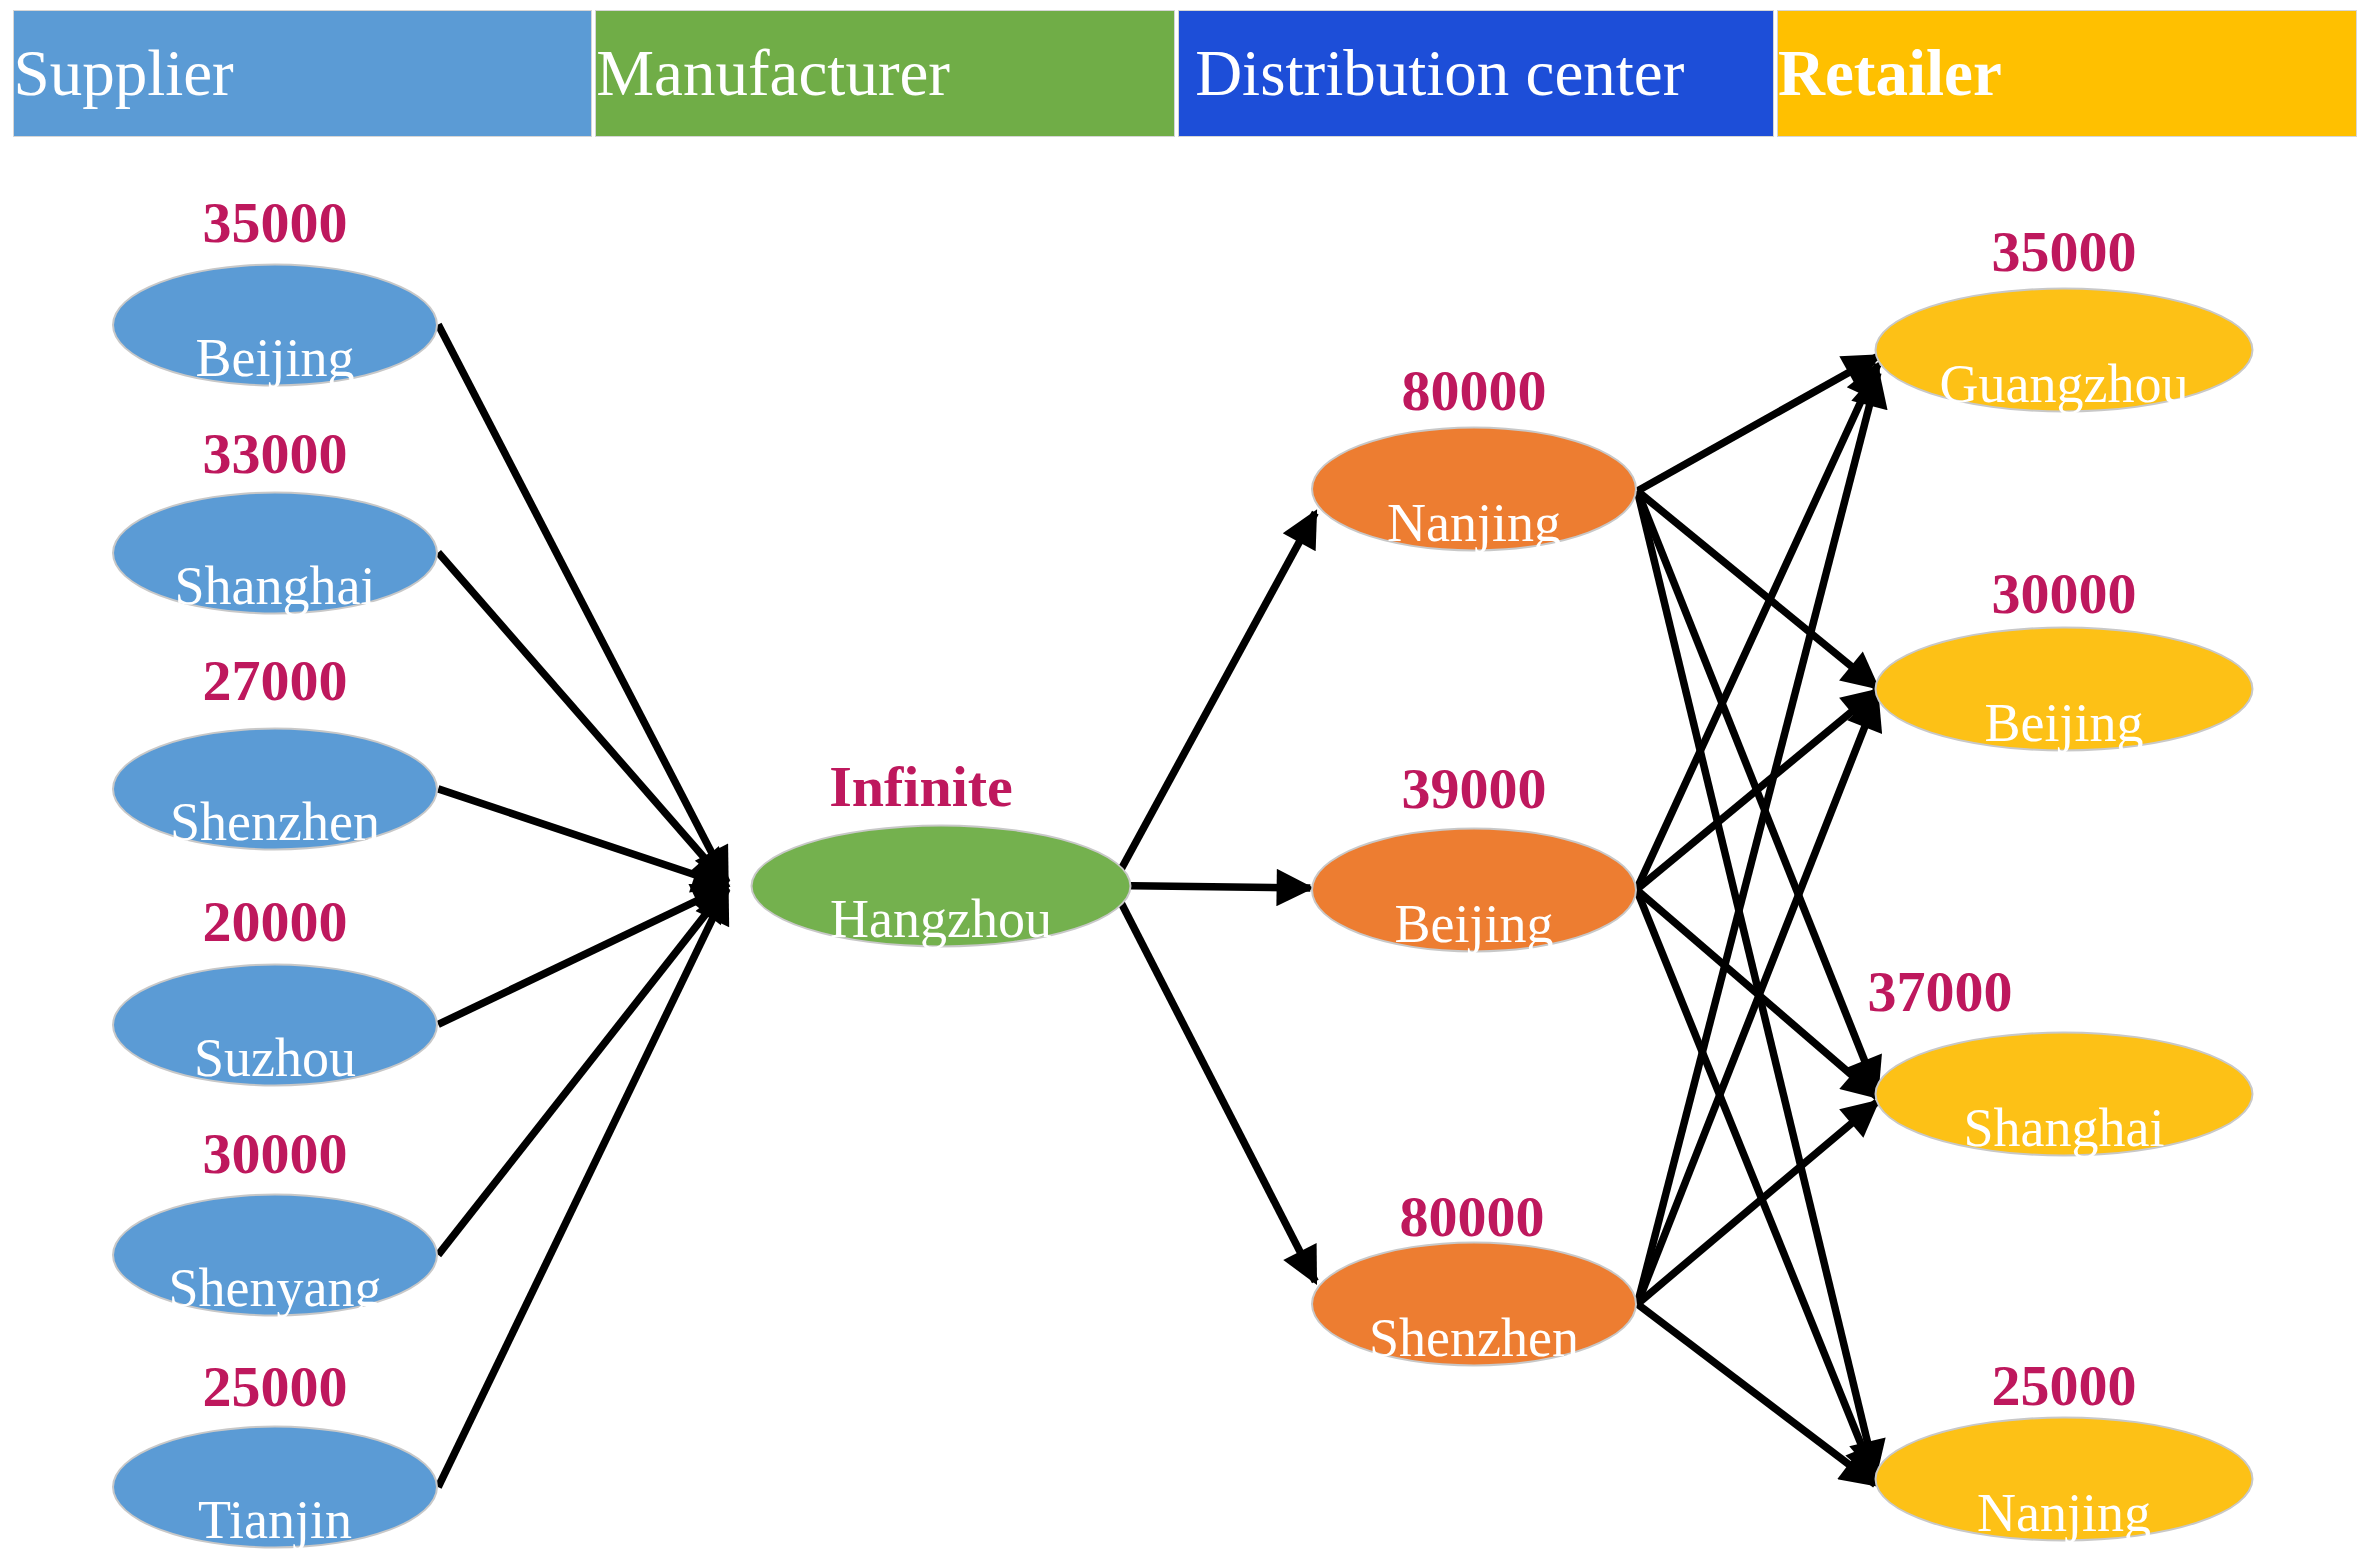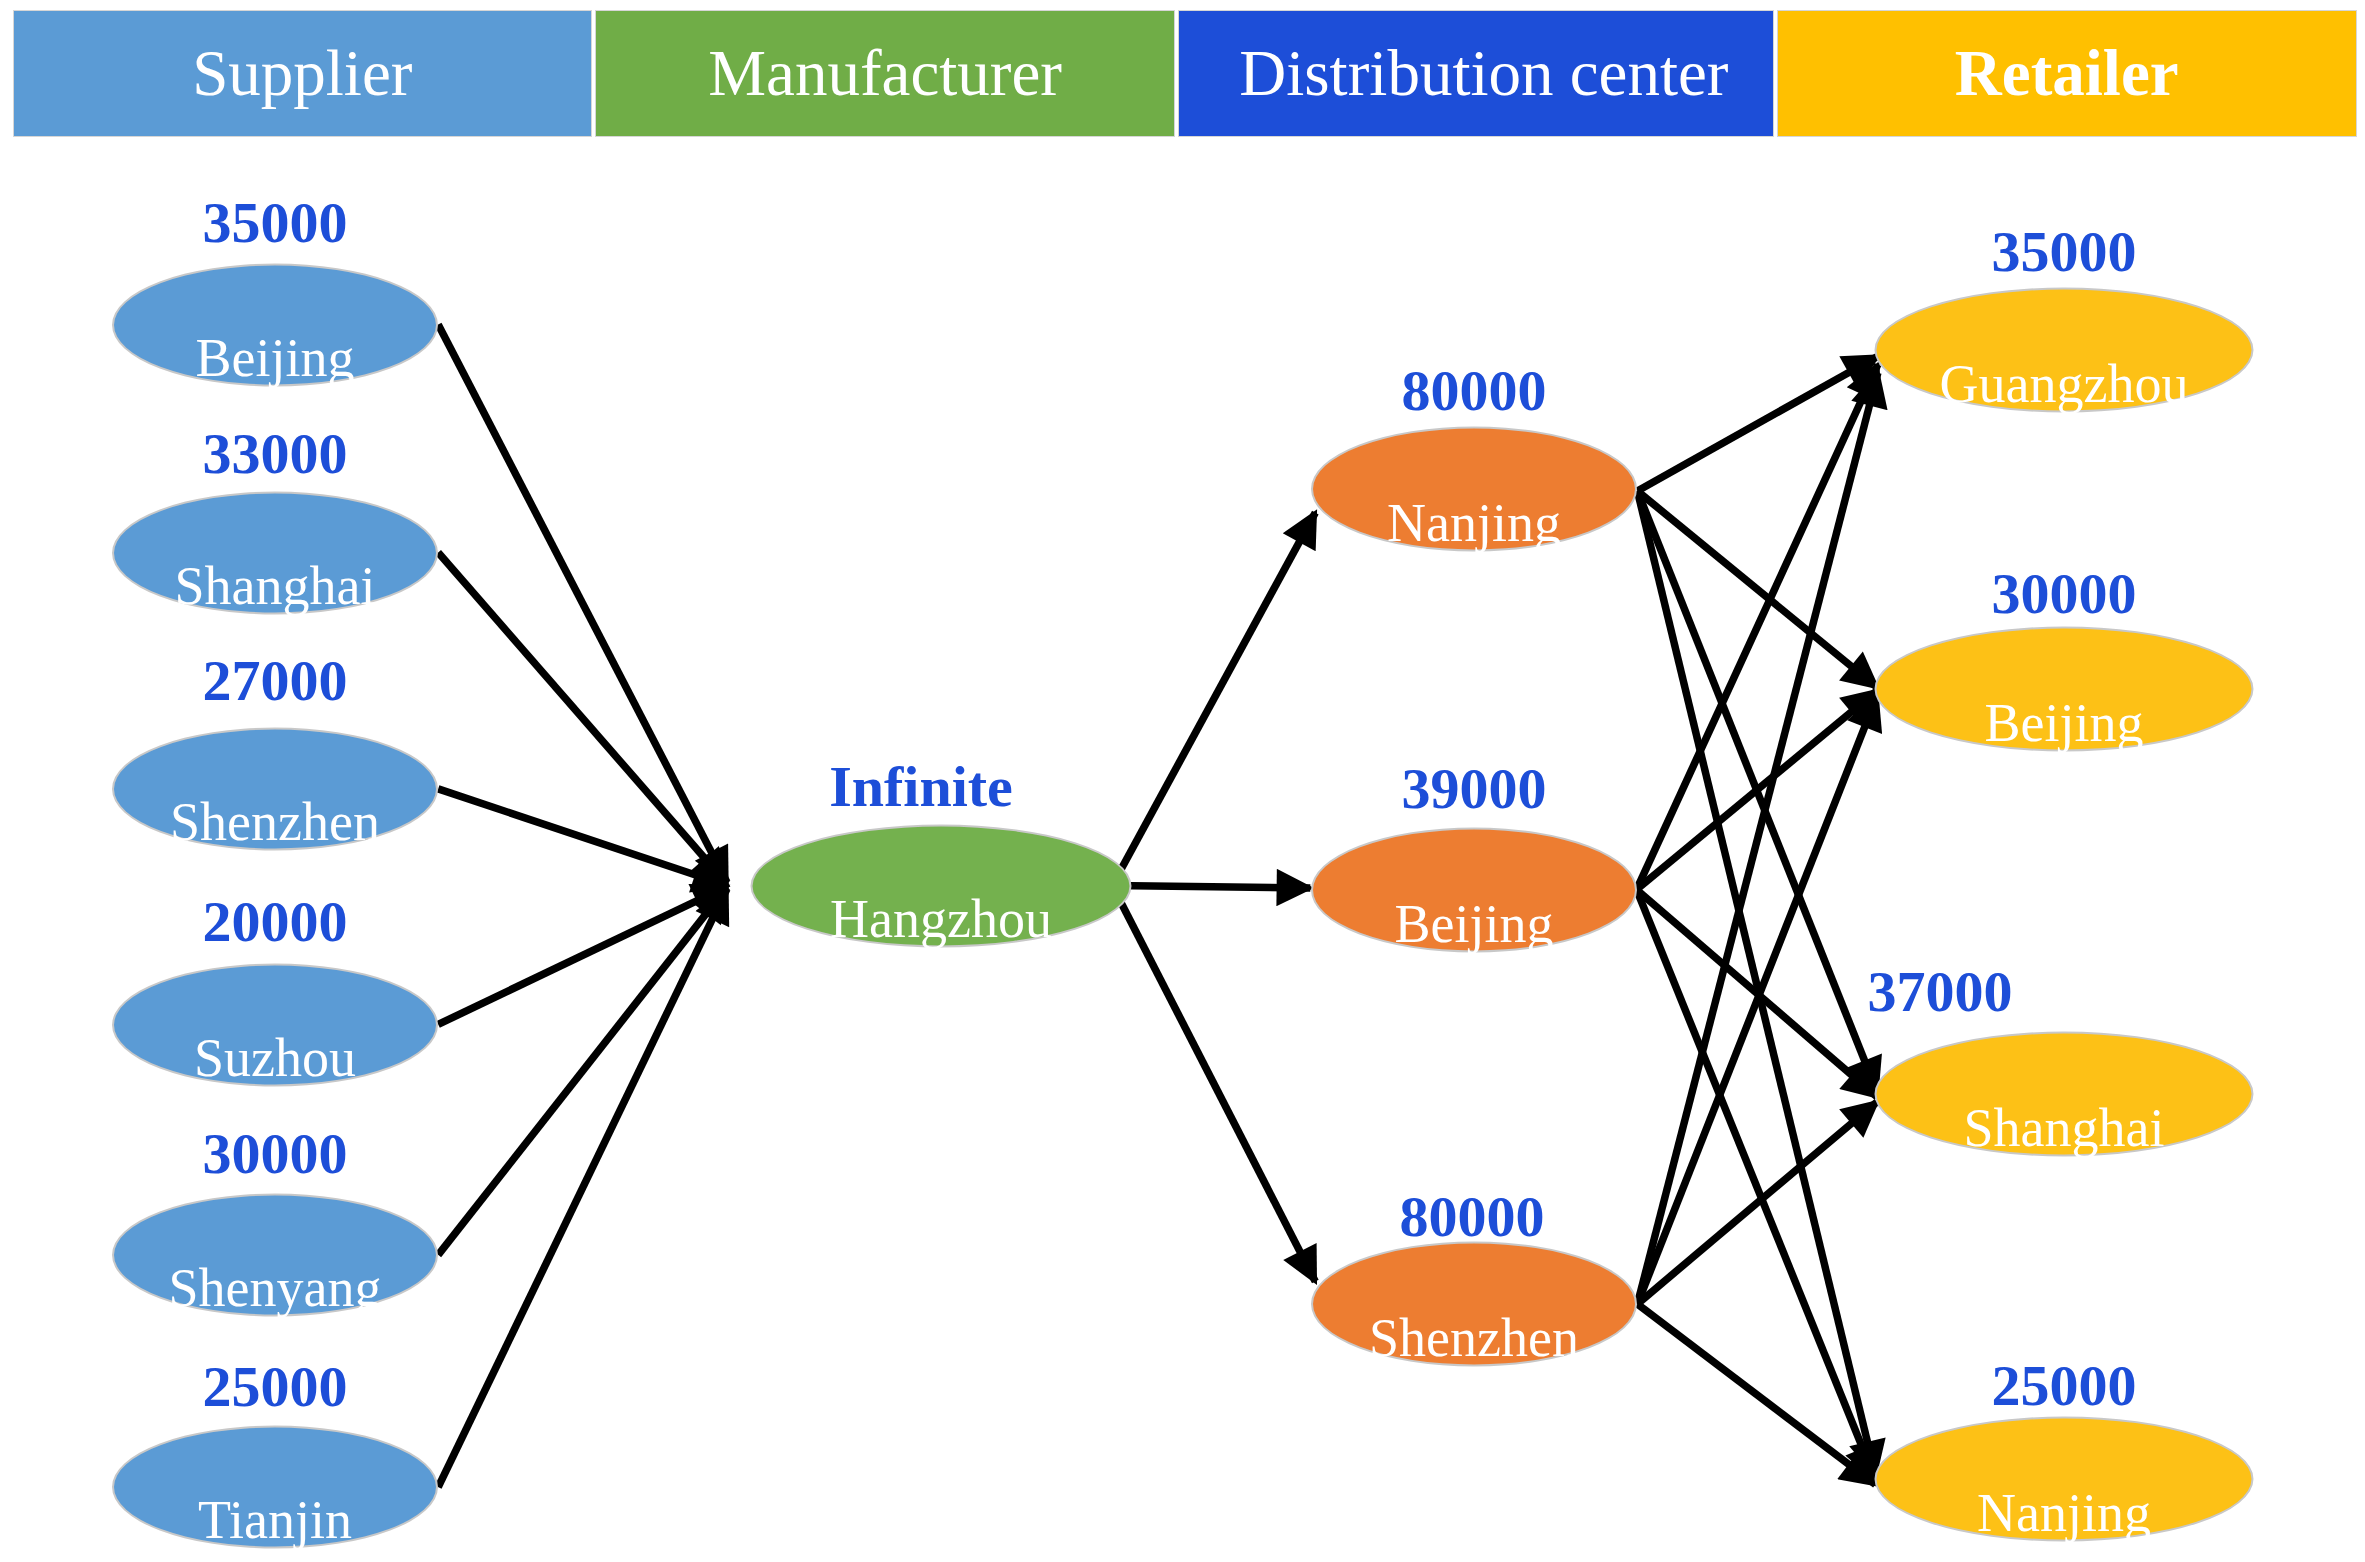--- a/index.html
+++ b/index.html
@@ -9,21 +9,21 @@
     background:#ffffff;
     font-family:"Liberation Serif","DejaVu Serif",serif;
     overflow:hidden;
   }
   
   .stage-bar{
     position:absolute;left:12.5px;top:10px;width:2344px;height:127px;
     display:flex;gap:3.3px;
   }
   .stage-seg{
-    flex:1;display:flex;align-items:center;justify-content:center;
+    flex:1;display:flex;align-items:center;
     color:#ffffff;font-size:65px;line-height:1;
     border:1.7px solid #d6d6d6;box-sizing:border-box;
   }
   .seg-supplier{background:#5b9bd5;}
   .seg-manufacturer{background:#70ad47;}
   .seg-distribution{background:#1d4ed8;padding-left:16px;}
   .seg-retailer{background:#ffc000;font-weight:bold;}
 
   
   svg.edges{position:absolute;left:0;top:0;z-index:1;}
@@ -40,21 +40,21 @@
     box-sizing:border-box;
   }
   .node-blue{background:#5b9bd5;}
   .node-green{background:#74b14e;margin-left:20px;}
   .node-orange{background:#ed7d31;}
   .node-yellow{background:#fdc116;}
 
   .num{
     position:absolute;z-index:2;
     transform:translate(-50%,-50%);
-    color:#1d4ed8;font-weight:bold;font-size:58px;line-height:1;
+    color:#be185d;font-weight:bold;font-size:58px;line-height:1;
     white-space:nowrap;
   }
 </style>
 </head>
 <body>
 
 <div class="canvas">
 
   <div class="stage-bar">
     <div class="stage-seg seg-supplier">

